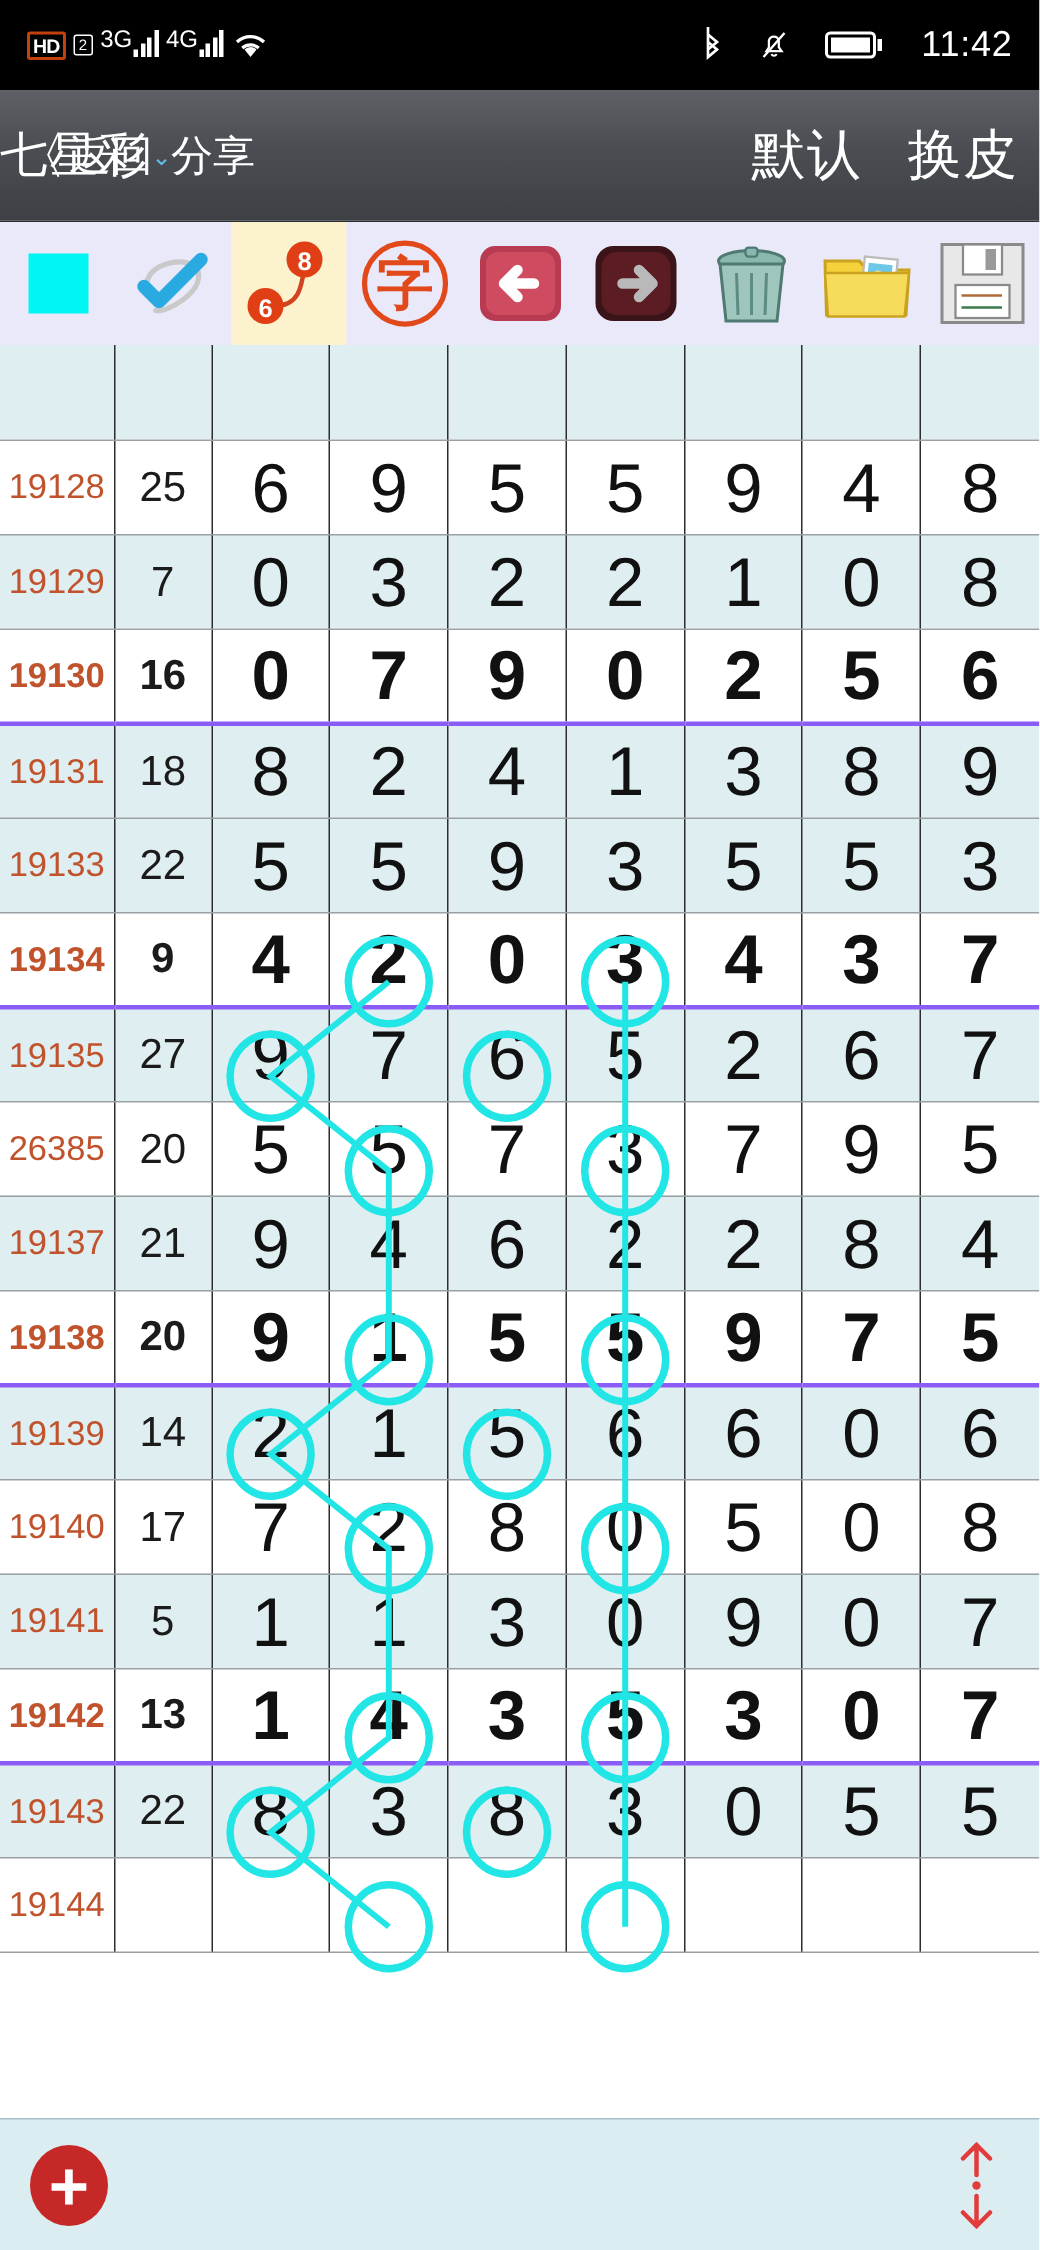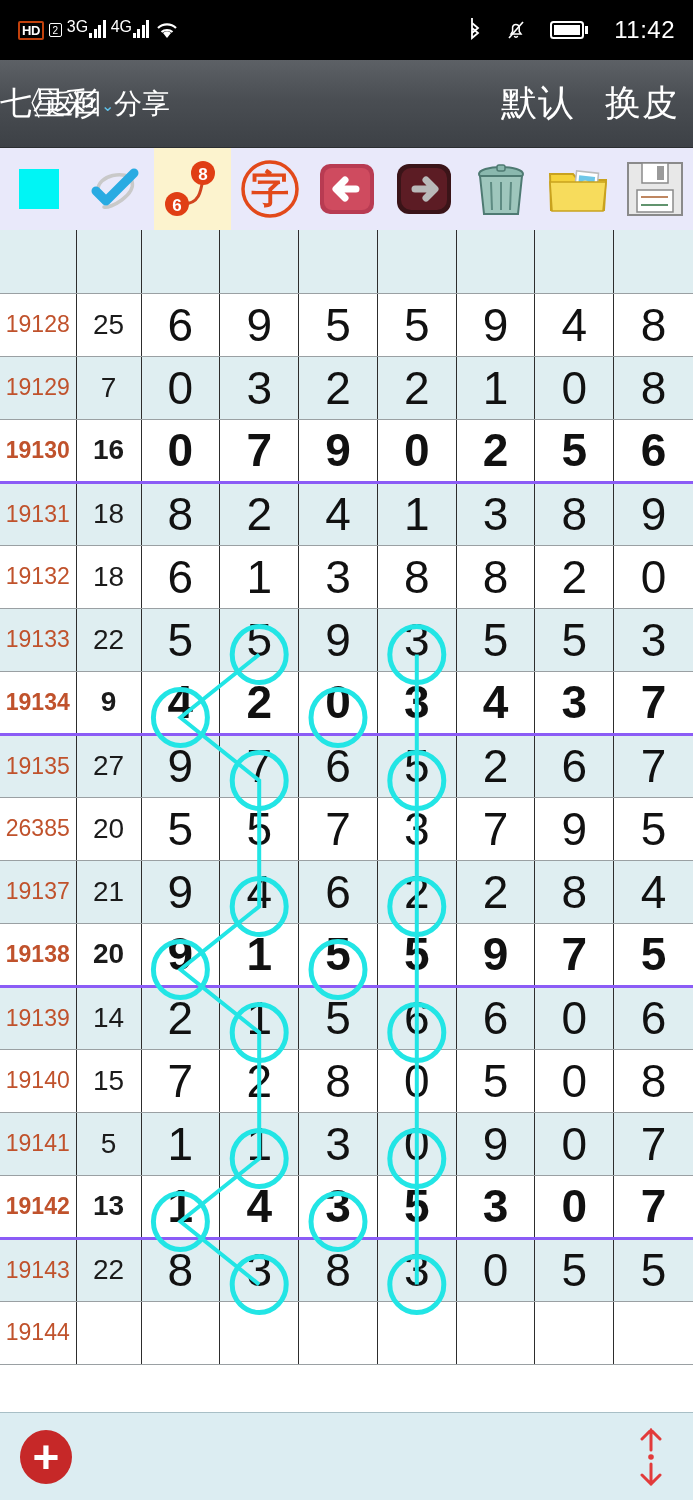--- a/index.html
+++ b/index.html
@@ -255,31 +255,20 @@
           <td class="c-period">19131</td>
           <td class="c-sum">18</td>
           <td class="c-dig">8</td>
           <td class="c-dig">2</td>
           <td class="c-dig">4</td>
           <td class="c-dig">1</td>
           <td class="c-dig">3</td>
           <td class="c-dig">8</td>
           <td class="c-dig">9</td>
         </tr>
-        <tr class="plain">
-          <td class="c-period">19132</td>
-          <td class="c-sum">18</td>
-          <td class="c-dig">6</td>
-          <td class="c-dig">1</td>
-          <td class="c-dig">3</td>
-          <td class="c-dig">8</td>
-          <td class="c-dig">8</td>
-          <td class="c-dig">2</td>
-          <td class="c-dig">0</td>
-        </tr>
         <tr class="shade">
           <td class="c-period">19133</td>
           <td class="c-sum">22</td>
           <td class="c-dig">5</td>
           <td class="c-dig">5</td>
           <td class="c-dig">9</td>
           <td class="c-dig">3</td>
           <td class="c-dig">5</td>
           <td class="c-dig">5</td>
           <td class="c-dig">3</td>
@@ -345,21 +334,21 @@
           <td class="c-dig">2</td>
           <td class="c-dig">1</td>
           <td class="c-dig">5</td>
           <td class="c-dig">6</td>
           <td class="c-dig">6</td>
           <td class="c-dig">0</td>
           <td class="c-dig">6</td>
         </tr>
         <tr class="plain">
           <td class="c-period">19140</td>
-          <td class="c-sum">15</td>
+          <td class="c-sum">17</td>
           <td class="c-dig">7</td>
           <td class="c-dig">2</td>
           <td class="c-dig">8</td>
           <td class="c-dig">0</td>
           <td class="c-dig">5</td>
           <td class="c-dig">0</td>
           <td class="c-dig">8</td>
         </tr>
         <tr class="shade">
           <td class="c-period">19141</td>

